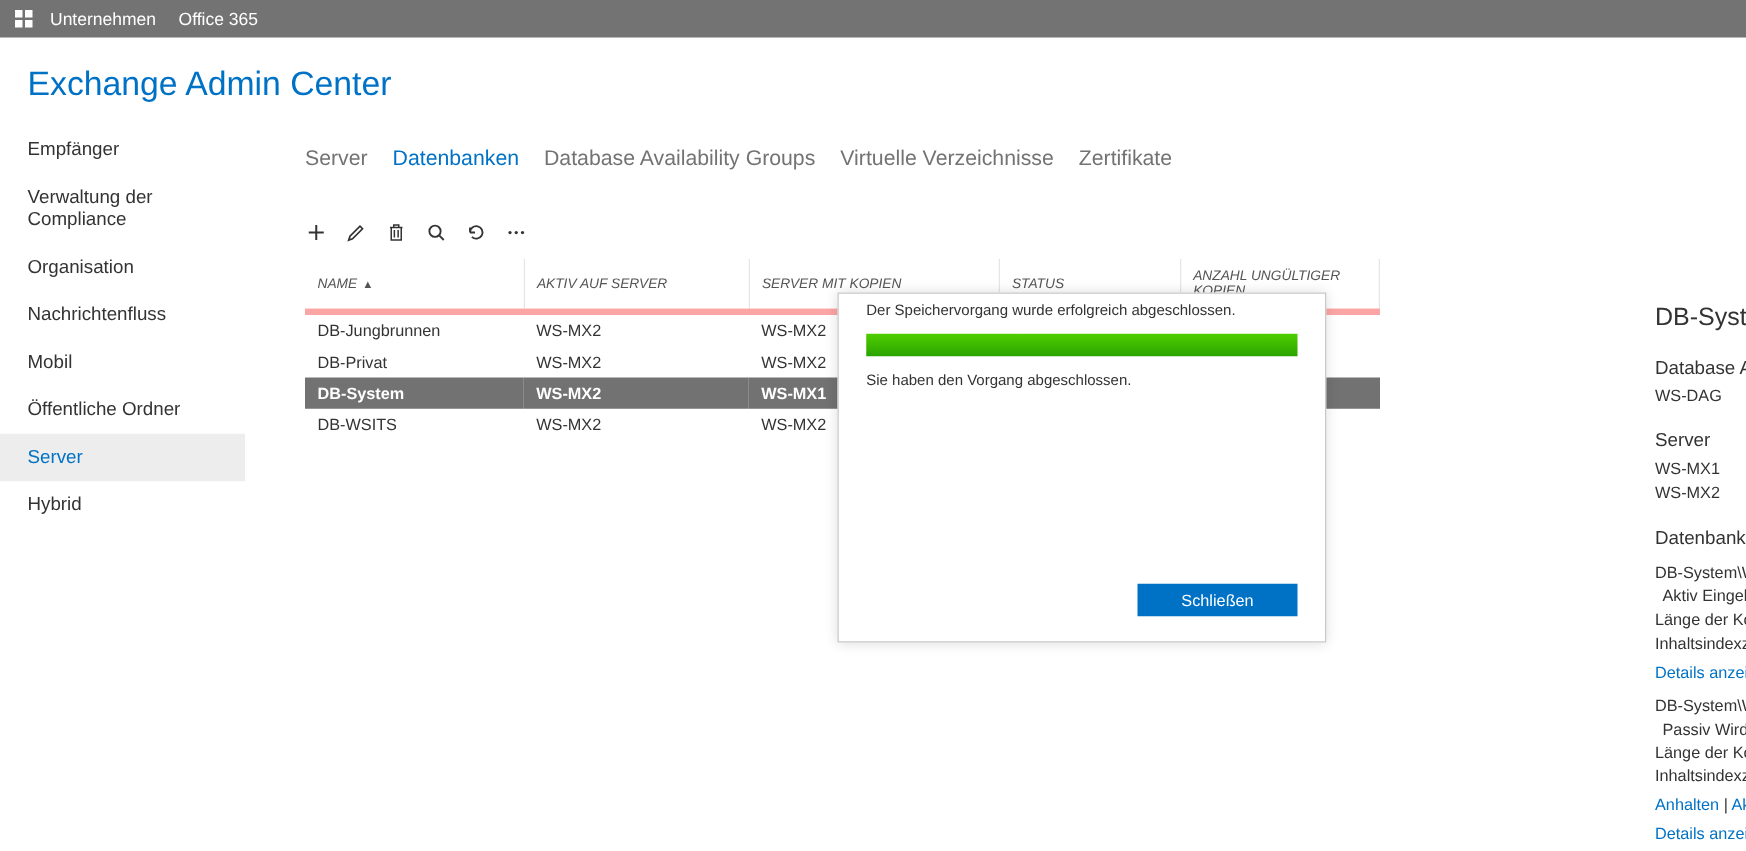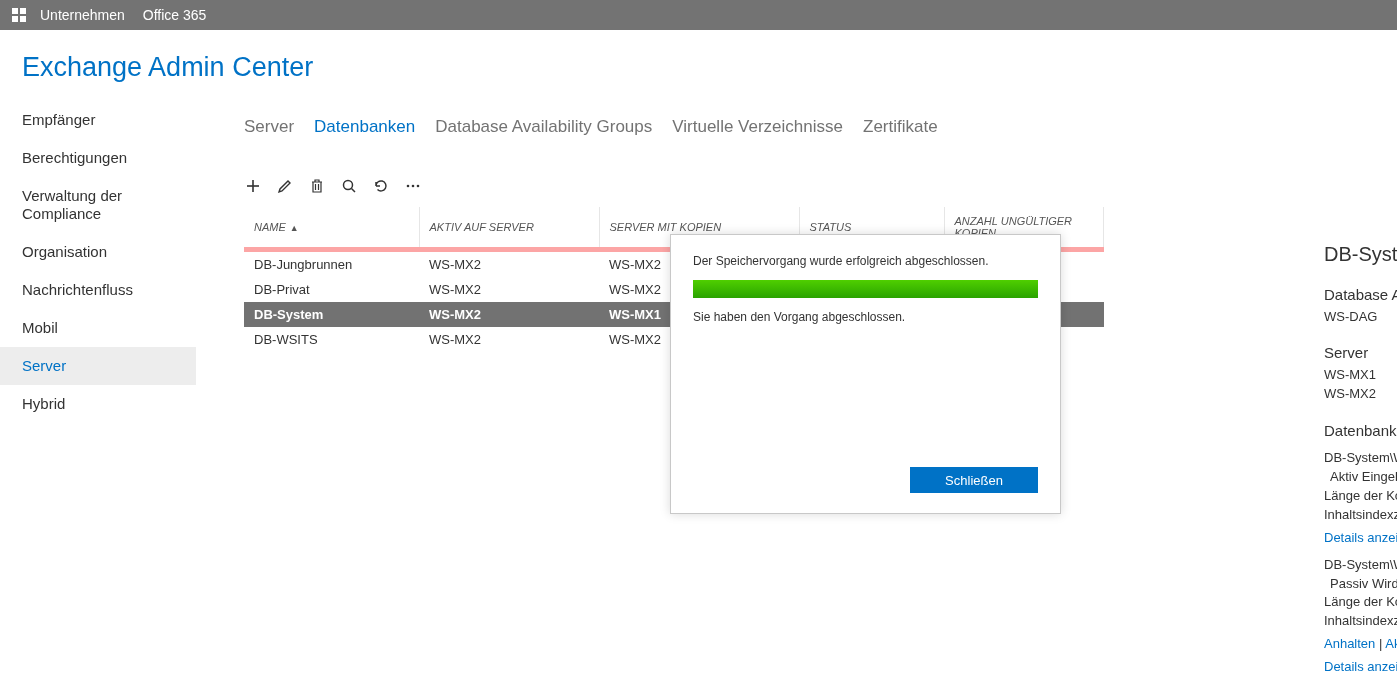--- a/index.html
+++ b/index.html
@@ -22,21 +22,21 @@
   .table th { text-align: left; font-size: 11px; text-transform: uppercase; font-weight: 400; padding: 8px 10px; border-bottom: 5px solid #fca5a5; border-right: 1px solid #e6e6e6; color: #555; position: relative; font-style: italic; }
   .table th .sortarrow { font-size: 9px; margin-left: 4px; }
   .table td { padding: 5px 10px; font-size: 13px; color: #333; }
   .table tr.selected td { background: #727272; color: #fff; font-weight: 700; }
   .details { position: absolute; left: 1128px; top: 140px; width: 250px; font-size: 13px; color: #333; line-height: 1.3; }
   .details h2 { font-weight: 300; font-size: 20px; margin-bottom: 14px; }
   .details h3 { font-weight: 400; font-size: 15px; margin-top: 18px; margin-bottom: 4px; }
   .details .val { margin-bottom: 2px; font-size:13px }
   .details .link { color: #0072c6; cursor: pointer; }
   .details .copyblock { margin-top: 10px; }
-  .dialog { position: absolute; left: 670px; top: 234px; width: 391px; height: 280px; background: #fff; border: 1px solid #c8c8c8; box-shadow: 0 0 10px rgba(0,0,0,0.15); padding: 19px 22px; }
+  .dialog { position: absolute; left: 670px; top: 234px; width: 391px; height: 280px; background: #fff; border: 1px solid #c8c8c8; box-shadow: 0 0 10px rgba(0,0,0,0.15); padding: 6px 22px; }
   .dialog .msg { font-size: 12px; color: #333; margin-bottom: 12px; }
   .dialog .bar { height: 18px; background: linear-gradient(#4fcf00,#2aa300); margin-bottom: 12px; }
   .dialog .btn { position: absolute; right: 22px; bottom: 20px; width: 128px; height: 26px; background: #0072c6; color: #fff; border: none; font-size: 13px; cursor: pointer; }
   svg { display: block; }
 </style>
 </head>
 <body>
 
 <div class="topbar">
   <span class="logo">
@@ -51,25 +51,25 @@
   <span class="link">Unternehmen</span>
   <span class="link">Office 365</span>
 </div>
 
 <div class="page-title">Exchange Admin Center</div>
 
 <div class="body">
 
   <div class="leftnav">
     <div class="item">Empfänger</div>
-    <div class="item">Berechtigungen</div>
     <div class="item">Verwaltung der Compliance</div>
     <div class="item">Organisation</div>
     <div class="item">Nachrichtenfluss</div>
     <div class="item">Mobil</div>
+    <div class="item">Öffentliche Ordner</div>
     <div class="item active">Server</div>
     <div class="item">Hybrid</div>
   </div>
 
   <div class="content">
 
     <div class="tabs">
       <span class="tab">Server</span>
       <span class="tab active">Datenbanken</span>
       <span class="tab">Database Availability Groups</span>

